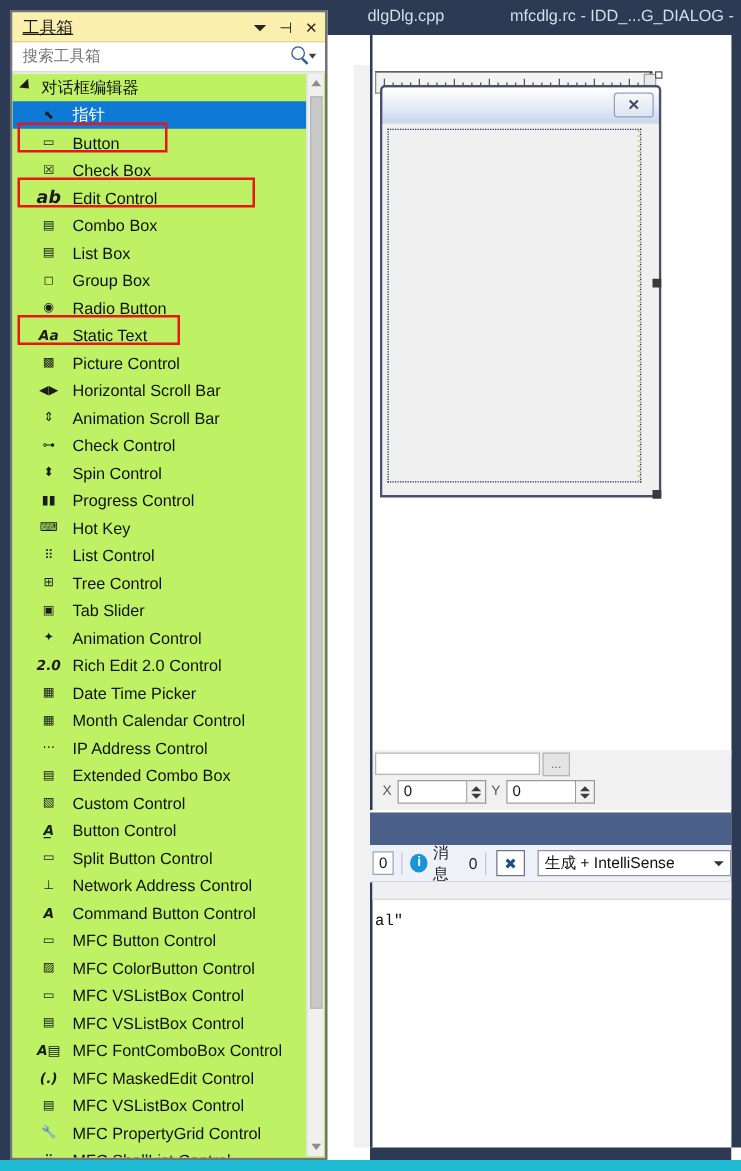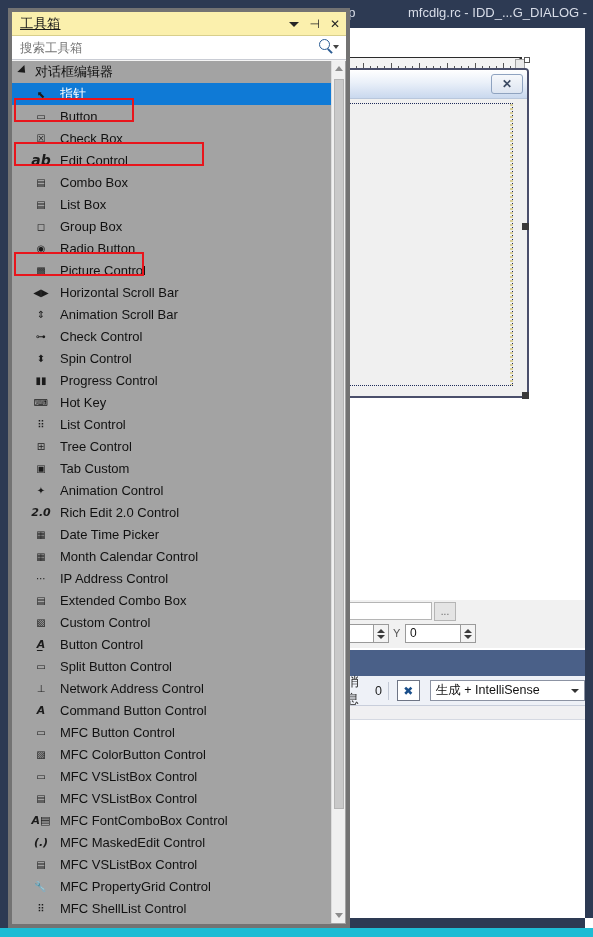--- a/index.html
+++ b/index.html
@@ -178,23 +178,23 @@
     position: absolute; left: 296px; top: 918px; width: 289px; height: 13px;
     background: #2d3a53;
   }
   .status-bar {
     position: absolute; left: 0; top: 928px; width: 593px; height: 9px;
     background: #1dbcd4;
   }
 
   
   .toolbox {
-    position: absolute; left: 8px; top: 8px; width: 342px; height: 920px;
+    position: absolute; left: 8px; top: 8px; width: 254px; height: 920px;
     background: #f5f5f5;
-    border: 4px solid #737373;
+    border: 2px solid #737373;
   }
   .tb-header {
     position: relative; height: 24px; background: #fbf0ad;
     border-bottom: 1px solid #d8cf8c;
     display: flex; align-items: center;
   }
   .tb-title {
     margin-left: 8px; font-size: 13.5px; color: #1a1a1a;
     text-decoration: underline;
   }
@@ -206,38 +206,38 @@
   .tb-caret { width:0;height:0;border-left:5px solid transparent;border-right:5px solid transparent;border-top:5px solid #262626; }
 
   .tb-search {
     position: relative; height: 24px; background: #ffffff;
     border-bottom: 1px solid #c9ccd4;
     display:flex; align-items:center;
   }
   .tb-search-input {
     margin-left: 8px; font-size: 12.5px; color: #8d8d8d;
     border: none; outline: none; background: transparent; width: 230px;
-    font-family:Liberation Sans, sans-serif;
+    font-family:Liberation Serif, serif;
   }
   .tb-search-icons {
     position:absolute; right:7px; top:3px; display:flex; align-items:center; gap:3px;
   }
   .mag {
     position: relative; width: 11px; height: 11px;
     border: 1.6px solid #2b5c93; border-radius: 50%;
   }
   .mag::after {
     content:""; position:absolute; right:-4px; bottom:-3px;
     width:6px;height:1.8px;background:#2b5c93; transform: rotate(45deg);
   }
   .mini-caret { width:0;height:0;border-left:3px solid transparent;border-right:3px solid transparent;border-top:4px solid #444; margin-top:4px;}
 
   .tb-list-wrap {
     position: absolute; left: 0; top: 49px; right: 0; bottom: 0;
-    background: #a3a3a3;
+    background: #bef264;
     overflow: hidden;
   }
   .tb-group {
     display: flex; align-items: center; height: 22px;
     padding-left: 6px; font-size: 13px; color: #111;
   }
   .grp-tri {
     width:0;height:0;border-left:5px solid transparent;border-right:5px solid transparent;
     border-top:6px solid #1b1b1b; margin-right:7px; transform: rotate(-45deg) translate(1px,-1px);
   }
@@ -446,20 +446,24 @@
           </div>
           <div class="tb-item">
             <span class="tb-ico">◻</span>
             <span class="tb-label">Group Box</span>
           </div>
           <div class="tb-item">
             <span class="tb-ico">◉</span>
             <span class="tb-label">Radio Button</span>
           </div>
           <div class="tb-item">
+            <span class="tb-ico" style="font-size: 11px; font-weight: bold; font-style: italic;">Aa</span>
+            <span class="tb-label">Static Text</span>
+          </div>
+          <div class="tb-item">
             <span class="tb-ico">▩</span>
             <span class="tb-label">Picture Control</span>
           </div>
           <div class="tb-item">
             <span class="tb-ico">◀▶</span>
             <span class="tb-label">Horizontal Scroll Bar</span>
           </div>
           <div class="tb-item">
             <span class="tb-ico">⇕</span>
             <span class="tb-label">Animation Scroll Bar</span>
@@ -483,21 +487,21 @@
           <div class="tb-item">
             <span class="tb-ico">⠿</span>
             <span class="tb-label">List Control</span>
           </div>
           <div class="tb-item">
             <span class="tb-ico">⊞</span>
             <span class="tb-label">Tree Control</span>
           </div>
           <div class="tb-item">
             <span class="tb-ico">▣</span>
-            <span class="tb-label">Tab Custom</span>
+            <span class="tb-label">Tab Slider</span>
           </div>
           <div class="tb-item">
             <span class="tb-ico">✦</span>
             <span class="tb-label">Animation Control</span>
           </div>
           <div class="tb-item">
             <span class="tb-ico" style="font-size: 11px; font-weight: bold; font-style: italic;">2.0</span>
             <span class="tb-label">Rich Edit 2.0 Control</span>
           </div>
           <div class="tb-item">

